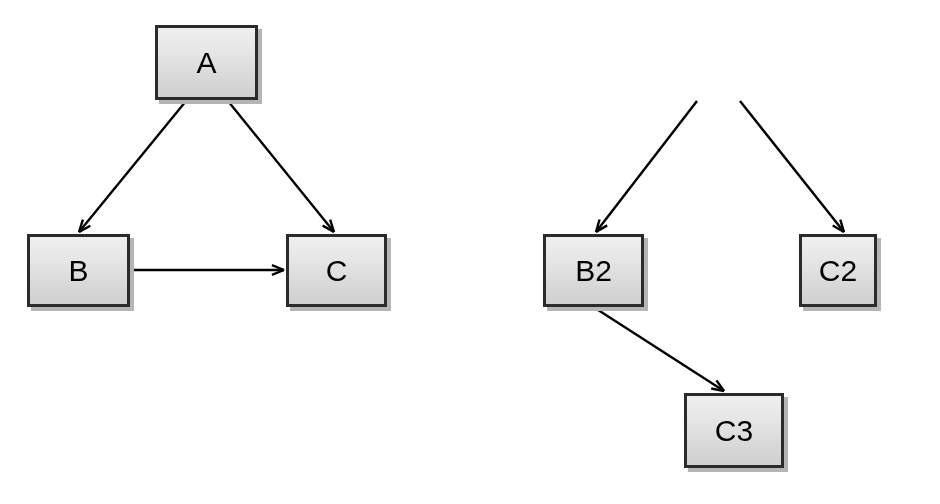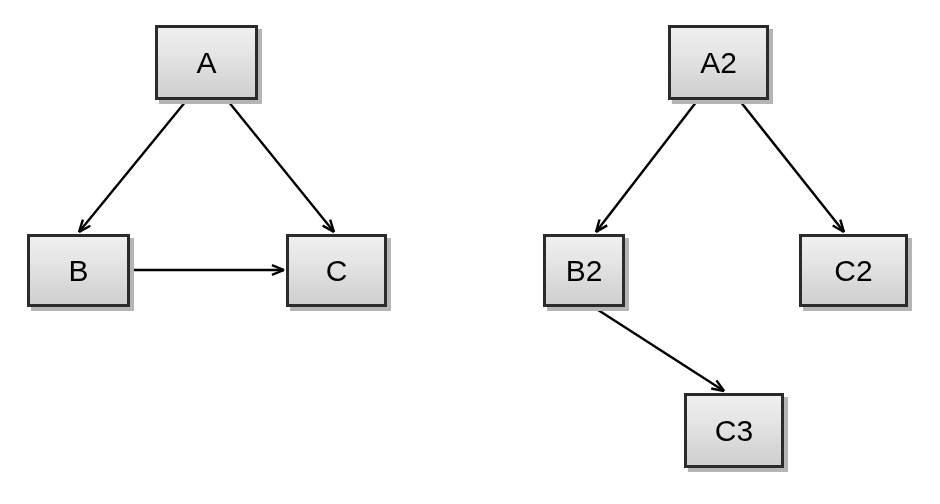--- a/index.html
+++ b/index.html
@@ -86,26 +86,23 @@
 
   <div class="node" style="left: 155px; top: 25px; width: 103px; height: 75px;">
     <span class="node-label">A</span>
   </div>
   <div class="node" style="left: 27px; top: 234px; width: 103px; height: 73px;">
     <span class="node-label">B</span>
   </div>
   <div class="node" style="left: 286px; top: 234px; width: 101px; height: 73px;">
     <span class="node-label">C</span>
   </div>
-  <div class="node" style="left: 668px; top: 25px; width: 101px; height: 75px;">
-    <span class="node-label">A2</span>
-  </div>
-  <div class="node" style="left: 543px; top: 234px; width: 82px; height: 73px; text-align: center;">
+  <div class="node" style="left: 543px; top: 234px; width: 101px; height: 73px; text-align: center;">
     <span class="node-label">B2</span>
   </div>
-  <div class="node" style="left: 799px; top: 234px; width: 109px; height: 73px;">
+  <div class="node" style="left: 799px; top: 234px; width: 78px; height: 73px;">
     <span class="node-label">C2</span>
   </div>
   <div class="node" style="left: 676px; top: 393px; width: 100px; height: 75px; margin-left: 8px;">
     <span class="node-label">C3</span>
   </div>
 
 </div>
 
 </body></html>

